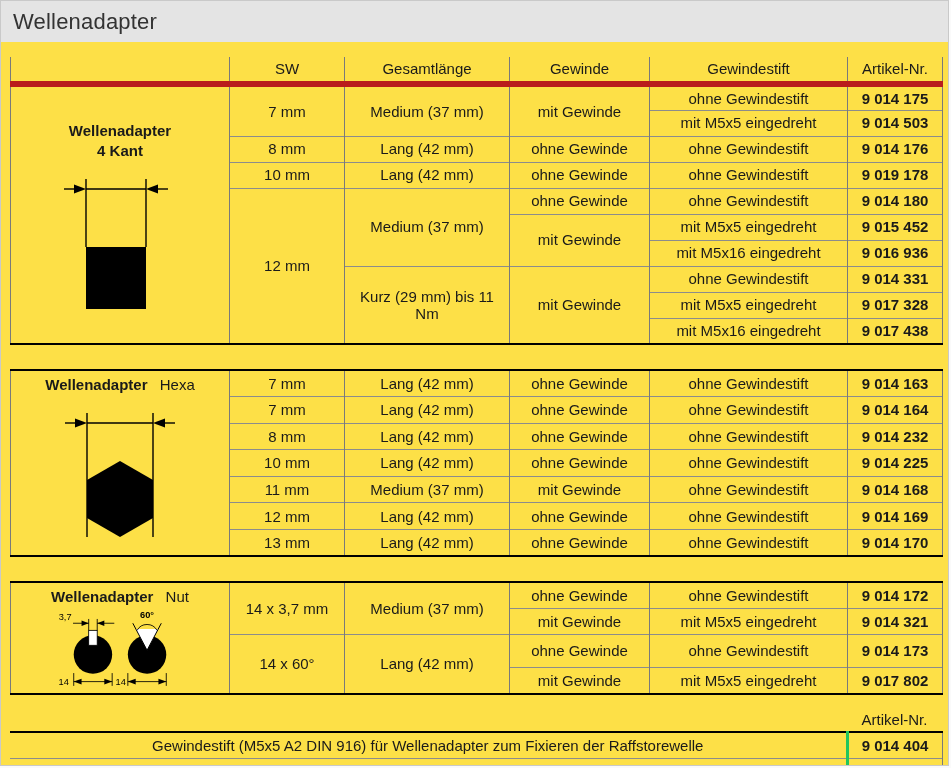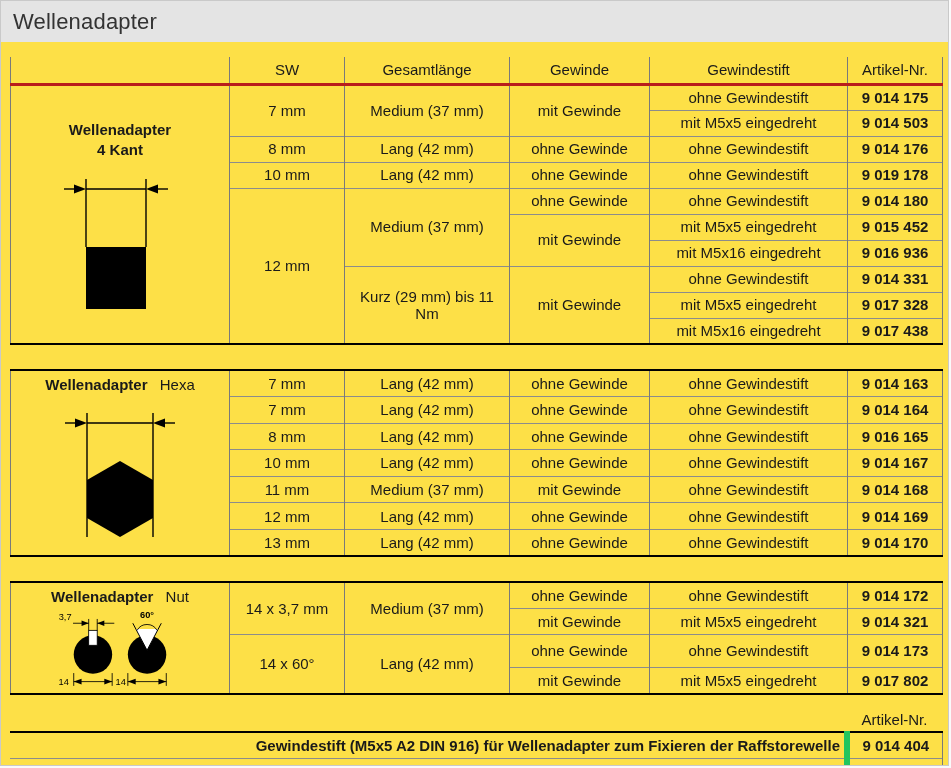--- a/index.html
+++ b/index.html
@@ -39,21 +39,21 @@
     text-align:center;
     vertical-align:middle;
     line-height:1.15;
     border-left:1px solid #7a7a7a;
     border-top:1px solid #8c8c8c;
   }
   table.main th {
     font-weight:normal;
     height:27px;
     border-top:none;
-    border-bottom:3px solid #b91c1c;
+    border-bottom:6px solid #b91c1c;
   }
   table.main tr { height:26px; }
   td.c1, th.c1 { border-left:none; text-align:left; vertical-align:top; padding-left:2px; }
   td.art, th.art { border-right:1px solid #7a7a7a; }
   td.art { font-weight:bold;margin-top:20px; }
   tr.sec-start > td { border-top:2px solid #000; }
   tr.sec-end > td { border-bottom:2px solid #000; }
   td.sb { border-bottom:2px solid #000; }
   tr.gap { height:12px; }
   tr.gap td { border:0; padding:0; }
@@ -68,24 +68,24 @@
     table-layout:fixed;
     width:932px;
     font-size:15px;
     margin-top:13px;
   }
   table.acc td { padding:0 4px; }
   tr.acc-head { height:24px; }
   tr.acc-head td { border-bottom:2px solid #000; vertical-align:bottom; padding-bottom:3px; }
   td.acc-head-art { text-align:center; }
   tr.acc-row { height:27px; }
-  td.acc-text { font-weight:bold; text-align:right; padding-left:2px;margin-left:24px; }
+  td.acc-text { font-weight:normal; text-align:center; padding-left:2px;margin-left:24px; }
   td.acc-art {
     font-weight:bold; text-align:center;
-    border-left:6px solid #22c55e; border-right:1px solid #7a7a7a;
+    border-left:3px solid #22c55e; border-right:1px solid #7a7a7a;
   }
   tr.acc-row + tr.acc-row td { border-top:1px solid #8c8c8c; }
   tr.acc-row:last-child td { border-bottom:1.5px solid #444; }
 
   svg text { font-family:"Liberation Sans", sans-serif; fill:#000; }
 </style>
 </head>
 <body>
 
 <div class="page">
@@ -219,28 +219,28 @@
           <td>Lang (42 mm)</td>
           <td>ohne Gewinde</td>
           <td>ohne Gewindestift</td>
           <td class="art">9 014 164</td>
         </tr>
         <tr>
           <td>8 mm</td>
           <td>Lang (42 mm)</td>
           <td>ohne Gewinde</td>
           <td>ohne Gewindestift</td>
-          <td class="art">9 016 165</td>
+          <td class="art">9 014 232</td>
         </tr>
         <tr>
           <td>10 mm</td>
           <td>Lang (42 mm)</td>
           <td>ohne Gewinde</td>
           <td>ohne Gewindestift</td>
-          <td class="art">9 014 167</td>
+          <td class="art">9 014 225</td>
         </tr>
         <tr>
           <td>11 mm</td>
           <td>Medium (37 mm)</td>
           <td>mit Gewinde</td>
           <td>ohne Gewindestift</td>
           <td class="art">9 014 168</td>
         </tr>
         <tr>
           <td>12 mm</td>

